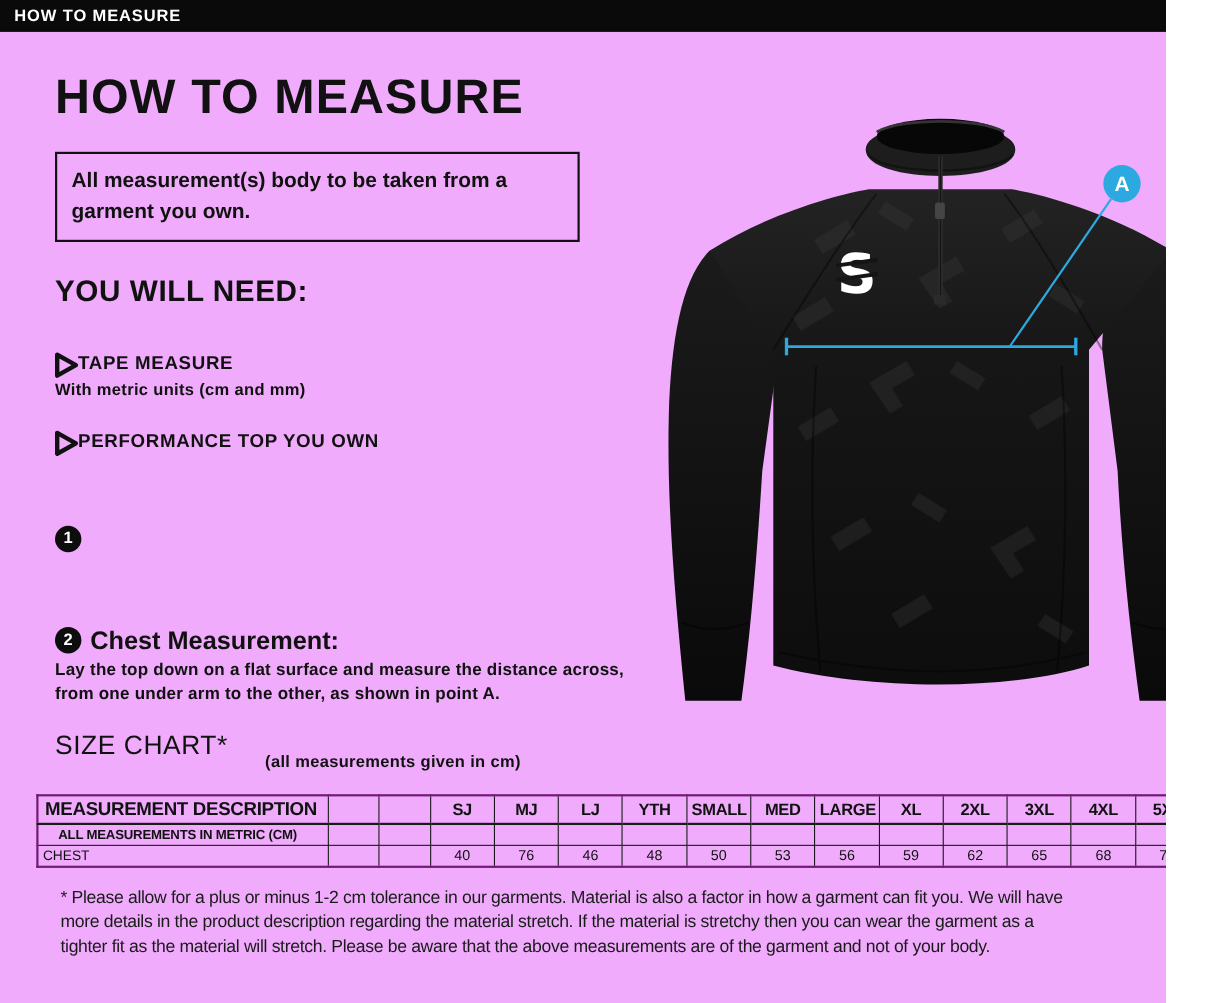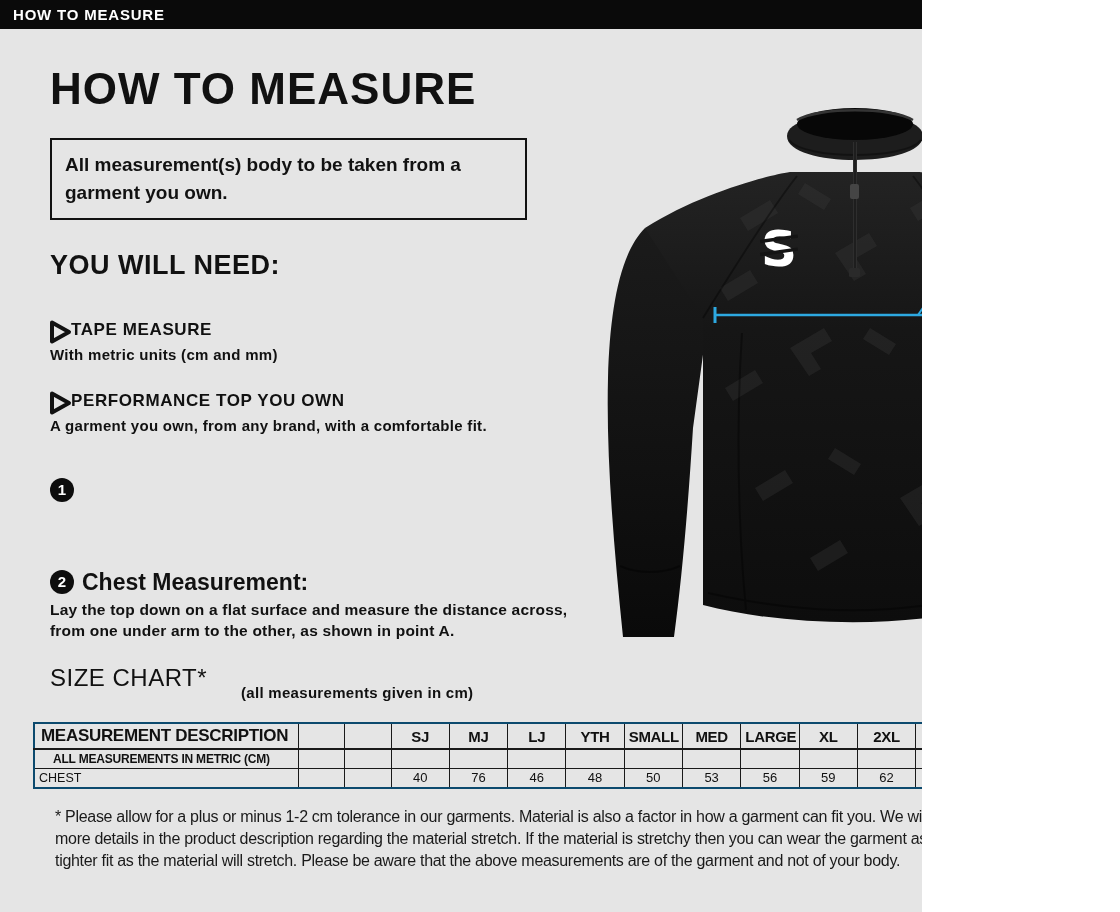--- a/index.html
+++ b/index.html
@@ -1,18 +1,18 @@
 <!DOCTYPE html>
 <html><head>
 <meta charset="utf-8">
 <style>
   * { margin:0; padding:0; box-sizing:border-box; }
   html,body { background:#fff; }
   body { font-family:"Liberation Sans", sans-serif; color:#111; }
-  .page { position:relative; width:922px; height:912px; background:#e5e5e5; overflow:hidden; }
+  .page { position:relative; width:1060px; height:912px; background:#f0abfc; overflow:hidden; }
 
   
   .topbar { position:absolute; left:0; top:0; width:1120px; height:29px; background:#0a0a0a;
             display:flex; align-items:center; justify-content:space-between; padding:0 8px 0 13px; }
   .topbar-title { color:#fff; font-weight:bold; font-size:15px; letter-spacing:0.8px; }
   .brand { display:flex; flex-direction:column; align-items:center; line-height:1; padding-right:4px; }
   .brand-s { position:relative; width:16px; height:15px; }
   .brand-s .sglyph { color:#fff; font-weight:bold; font-size:15px; line-height:15px; font-family:"DejaVu Sans", sans-serif; }
   .brand-s i { position:absolute; left:0; width:16px; height:2px; background:#0a0a0a; transform:rotate(-8deg); }
   .brand-text { color:#fff; font-size:6.5px; font-weight:bold; letter-spacing:0.9px; margin-top:1px; }
@@ -32,21 +32,21 @@
   .step-title { position:absolute; left:82px; font-size:23px; font-weight:800; }
   .step-body { position:absolute; left:50px; width:540px; font-size:15.5px; font-weight:bold;
                line-height:21px; letter-spacing:0.2px; white-space:pre-line; }
 
   .sc-head { position:absolute; left:50px; top:664px; font-size:24px; font-weight:400; letter-spacing:0.5px; }
   .sc-sub { position:absolute; left:241px; top:684px; font-size:15px; font-weight:bold; letter-spacing:0.3px; }
 
   
   .size-table { position:absolute; left:33px; top:722px; width:1057px; border-collapse:collapse; table-layout:fixed; }
   .size-table td, .size-table th { border:1.5px solid #1a1a1a; padding:0 4px; overflow:hidden; white-space:nowrap; }
-  .size-table { border:2px solid #0c4a6e; }
+  .size-table { border:2px solid #701a75; }
   .size-table tr.hdr td { height:26px; font-weight:bold; font-size:15px; text-align:center; letter-spacing:-0.3px; }
   .size-table tr.hdr td.desc { font-size:17px; text-align:left; padding-left:6px; border-bottom-width:2px; }
   .size-table tr.hdr td { border-bottom-width:2px; }
   .size-table tr.metric td { height:19px; font-size:12px; font-weight:bold; text-align:center; }
   .size-table tr.metric td.desc { text-align:left; padding-left:18px; letter-spacing:-0.2px; }
   .size-table tr.vals td { height:20px; font-size:13px; text-align:center; }
   .size-table tr.vals td.desc { text-align:left; padding-left:4px; font-size:12.5px; }
 
   .footnote { position:absolute; left:55px; top:806px; width:965px; font-size:16px; line-height:22px;
               letter-spacing:-0.3px; white-space:pre-line; color:#1a1a1a; }
@@ -80,21 +80,20 @@
   <svg class="tri-icon" style="top:319px" viewBox="0 0 24 26">
     <path d="M4 3.5 L21 13 L4 22.5 Z" fill="none" stroke="#111" stroke-width="4" stroke-linejoin="round"></path>
   </svg>
   <div class="need-title" style="top:320px">TAPE MEASURE</div>
   <div class="need-desc" style="top:346px">With metric units (cm and mm)</div>
 
   <svg class="tri-icon" style="top:390px" viewBox="0 0 24 26">
     <path d="M4 3.5 L21 13 L4 22.5 Z" fill="none" stroke="#111" stroke-width="4" stroke-linejoin="round"></path>
   </svg>
   <div class="need-title" style="top:391px">PERFORMANCE TOP YOU OWN</div>
-  <div class="need-desc" style="top:417px">A garment you own, from any brand, with a comfortable fit.</div>
 
   <div class="step-num" style="top:478px">1</div>
 
   <div class="step-num" style="top:570px">2</div>
   <div class="step-title" style="top:569px">Chest Measurement:</div>
   <div class="step-body" style="top:599px">Lay the top down on a flat surface and measure the distance across,
 from one under arm to the other, as shown in point A.</div>
 
   <div class="sc-head">SIZE CHART*</div>
   <div class="sc-sub">(all measurements given in cm)</div>

